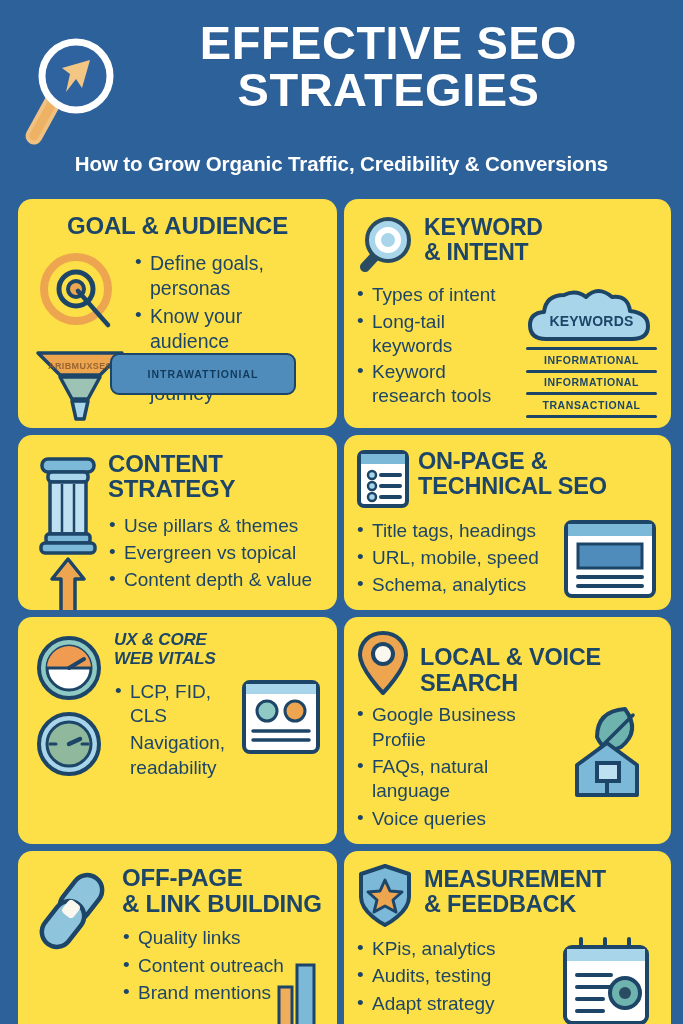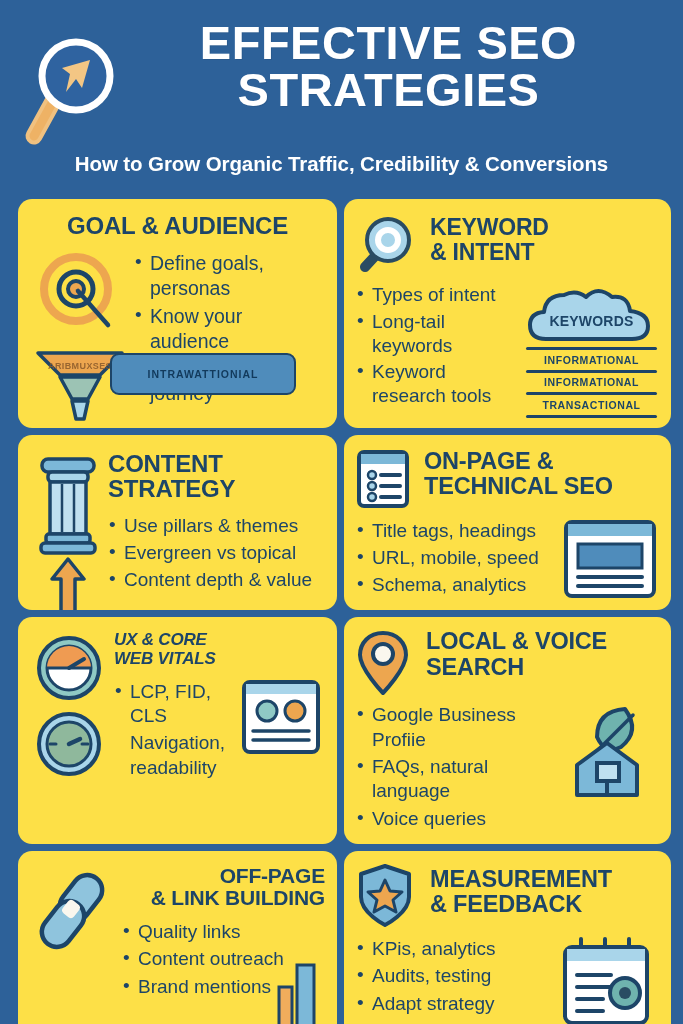--- a/index.html
+++ b/index.html
@@ -84,21 +84,21 @@
     background: #fde047;
     border-radius: 14px;
     position: relative;
     overflow: hidden;
     padding: 10px 12px 10px 12px;
   }
 
   .card-head {
     display: flex;
     align-items: flex-start;
-    gap: 8px;
+    gap: 2px;
   }
 
   .card-title {
     color: #1d4568;
     font-weight: bold;
     font-size: 23px;
     line-height: 1.07;
     letter-spacing: -0.2px;
   }
   .card-title .l2 { display: block; }
@@ -245,30 +245,30 @@
   .c5-icons { width: 84px; flex: 0 0 84px; position: relative; }
   .c5-main { flex: 1 1 auto; padding-top: 4px; display: flex; }
   .c5 .card-title { font-size: 17px; font-style: italic; }
   .c5 .bullets { margin-top: 12px; font-size: 19px; flex: 1 1 auto; }
   .c5-card-img { width: 84px; flex: 0 0 84px; position: relative; }
   .gauge1 { position: absolute; left: 6px; top: 8px; width: 66px; height: 66px; }
   .gauge2 { position: absolute; left: 6px; top: 84px; width: 66px; height: 66px; }
 
   
   .c6 .card-head { margin-top: 2px; }
-  .c6 .card-title { margin-left: 8px; font-size: 23.5px; margin-top: 0; }
+  .c6 .card-title { margin-left: 8px; font-size: 23.5px; margin-top: 16px; }
   .c6-body { display: flex; margin-top: 6px; }
   .c6 .bullets { flex: 1 1 auto; font-size: 19px; }
   .c6-right { width: 96px; flex: 0 0 96px; position: relative; }
 
   
   .c7-body { display: flex; }
   .c7-icons { width: 92px; flex: 0 0 92px; position: relative; }
   .c7-main { flex: 1 1 auto; padding-top: 4px; }
-  .c7 .card-title { font-size: 21px; text-align: right; }
+  .c7 .card-title { font-size: 24px; }
   .c7 .bullets { margin-top: 10px; font-size: 19px; }
   .c7-chart { position: absolute; right: 6px; bottom: 6px; width: 66px; height: 76px; }
 
   
   .c8 .card-head { margin-top: 2px; }
   .c8 .card-title { margin-left: 8px; font-size: 23.5px; margin-top: 4px; }
   .c8-body { display: flex; margin-top: 8px; }
   .c8 .bullets { flex: 1 1 auto; font-size: 19px; }
   .c8-right { width: 100px; flex: 0 0 100px; position: relative; }
 

